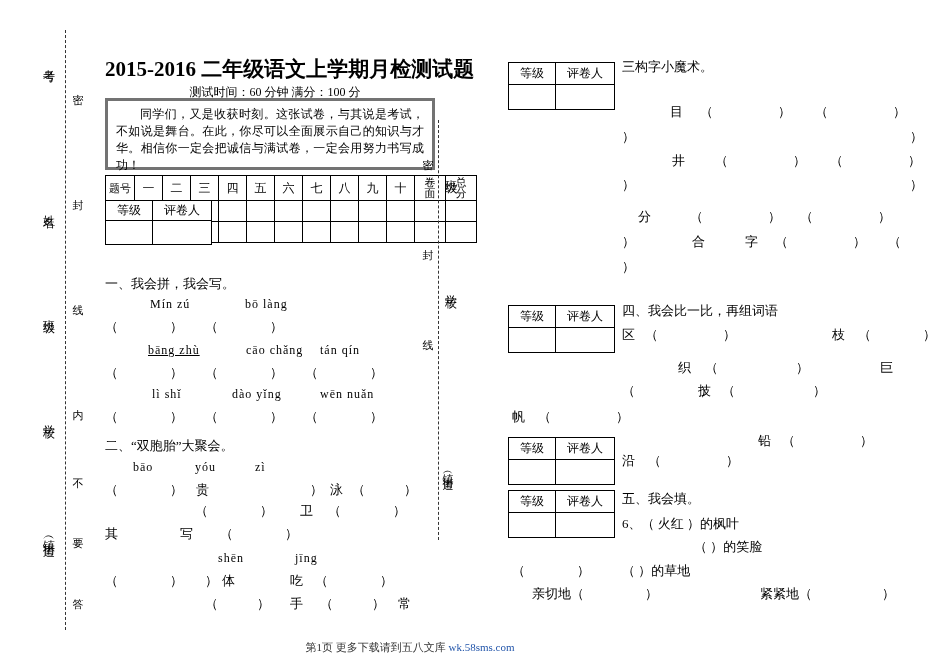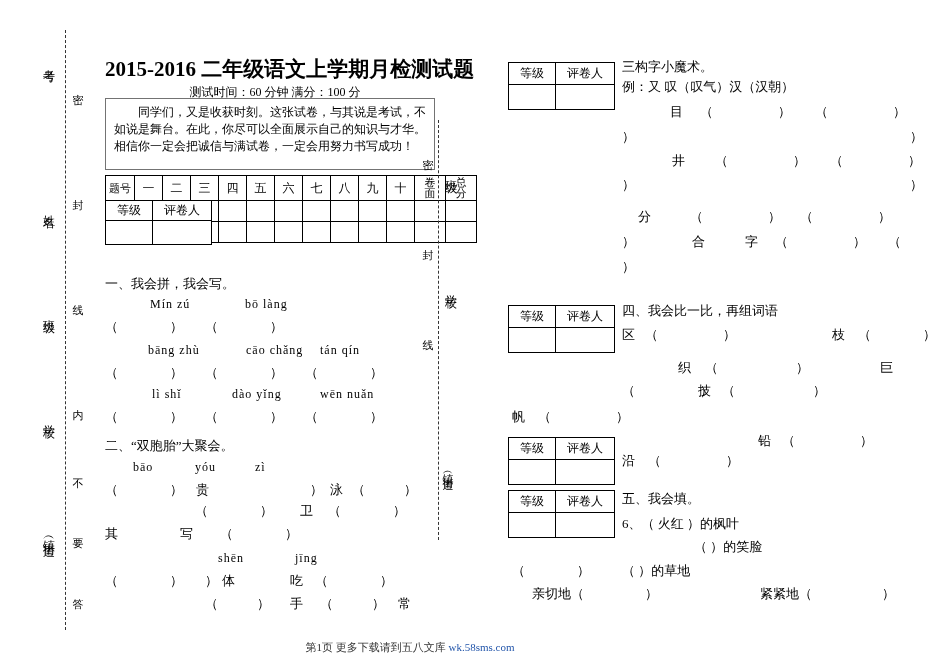--- a/index.html
+++ b/index.html
@@ -39,21 +39,21 @@
     white-space:nowrap;
   }
   .subtitle{
     position:absolute;left:105px;top:84px;width:340px;
     text-align:center;font-size:12px;
   }
 
   
   .intro-box{
     position:absolute;left:105px;top:98px;width:330px;height:72px;
-    border:1px solid #737373;
+    border:3px solid #737373;
     box-sizing:border-box;
     padding:5px 8px;
     font-size:12px;line-height:17px;
     text-align:justify;
   }
   .indent{text-indent:24px;}
 
   
   .score-table{position:absolute;left:105px;top:175px;border-collapse:collapse;}
   .score-table td{
@@ -191,21 +191,21 @@
     </tr>
   </tbody>
     </table>
 
   <div class="sec-title" style="left:105px;top:275px;">一、我会拼，我会写。</div>
   <div class="pinyin" style="left:150px;top:297px;">Mín  zú</div>
   <div class="pinyin" style="left:245px;top:297px;">bō  làng</div>
   <div class="paren" style="left:105px;top:318px;">（　　　　）</div>
   <div class="paren" style="left:205px;top:318px;">（　　　　）</div>
 
-  <div class="pinyin" style="left:148px;top:343px;">bāng zhù</div>
+  <div class="pinyin" style="left:148px;top:343px;text-decoration:underline;">bāng zhù</div>
   <div class="pinyin" style="left:232px;top:343px;margin-left:14px;">cāo chǎng</div>
   <div class="pinyin" style="left:320px;top:343px;">tán qín</div>
   <div class="paren" style="left:105px;top:364px;">（　　　　）</div>
   <div class="paren" style="left:205px;top:364px;">（　　　　）</div>
   <div class="paren" style="left:305px;top:364px;">（　　　　）</div>
 
   <div class="pinyin" style="left:152px;top:387px;">lì  shǐ</div>
   <div class="pinyin" style="left:232px;top:387px;">dào yǐng</div>
   <div class="pinyin" style="left:320px;top:387px;">wēn nuǎn</div>
   <div class="paren" style="left:105px;top:408px;">（　　　　）</div>
@@ -262,21 +262,20 @@
       <td class="c2">评卷人</td>
     </tr>
     <tr>
       <td class="c1 blank">&nbsp;</td>
       <td class="c2 blank">&nbsp;</td>
     </tr>
   </tbody>
     </table>
 
   <div class="sec-title" style="left:622px;top:58px;">三构字小魔术。</div>
-  <div class="txt" style="left:622px;top:78px;">例：又 叹（叹气）汉（汉朝）</div>
 
   <div class="txt" style="left:670px;top:103px;">目</div>
   <div class="paren" style="left:700px;top:103px;">（　　　　　）</div>
   <div class="paren" style="left:815px;top:103px;">（　　　　　）</div>
 
   <div class="paren" style="left:622px;top:128px;">）</div>
   <div class="paren" style="left:910px;top:128px;">）</div>
 
   <div class="txt" style="left:672px;top:152px;">井</div>
   <div class="paren" style="left:715px;top:152px;">（　　　　　）</div>

